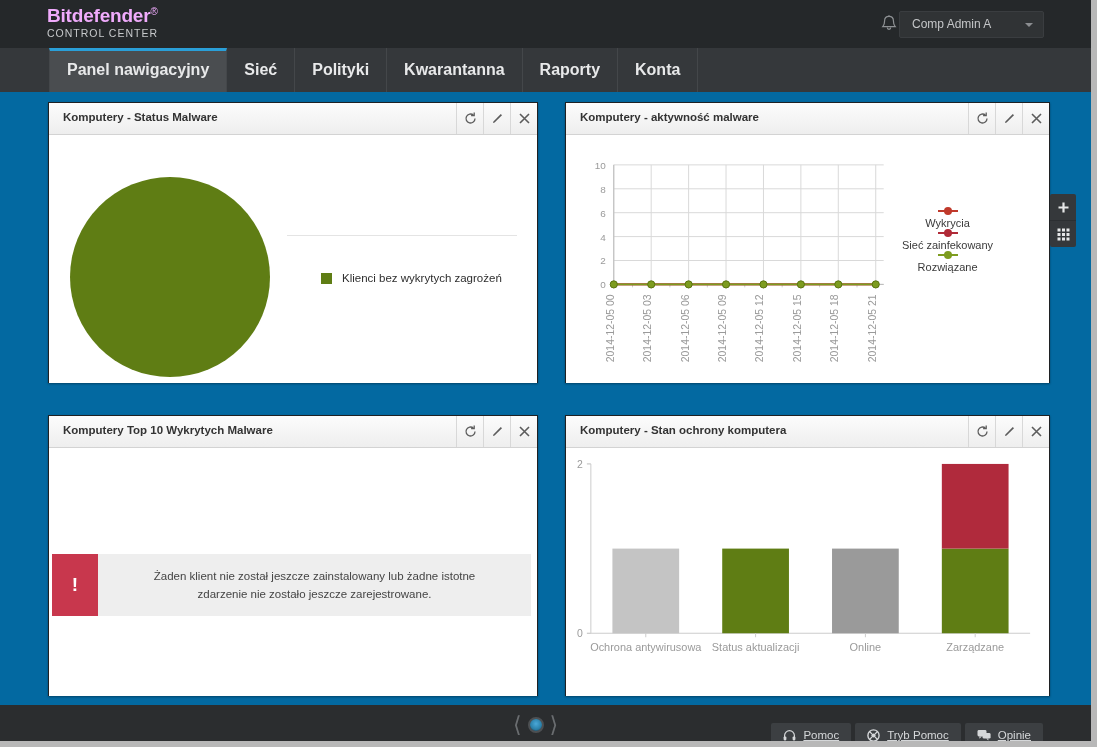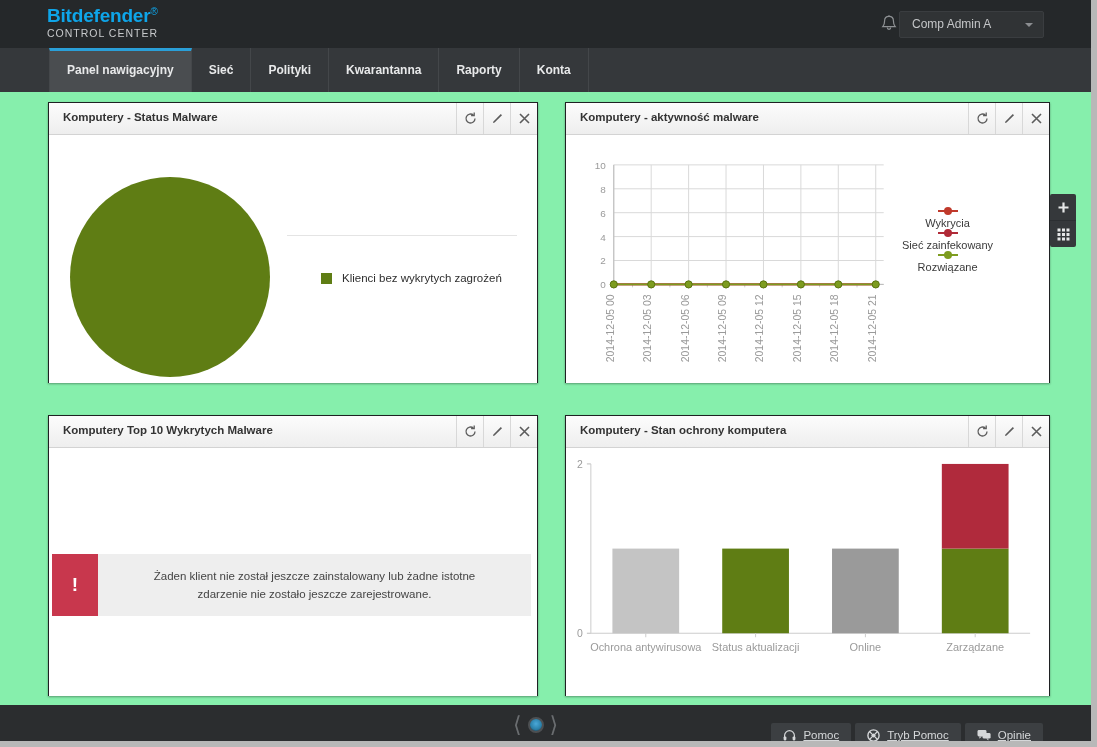--- a/index.html
+++ b/index.html
@@ -27,21 +27,21 @@
   .topbar {
     position: absolute; left: 0; top: 0;
     width: 1091px; height: 48px;
     background: #25282a;
   }
   .brand {
     position: absolute; left: 47px; top: 6px;
     line-height: 1;
   }
   .brand-name {
-    color: #0ea5e9;
+    color: #f0abfc;
     font-size: 19px;
     font-weight: bold;
     letter-spacing: -0.2px;
     display: block;
   }
   .brand-name .reg {
     font-size: 10px;
     vertical-align: super;
     font-weight: normal;
   }
@@ -87,38 +87,38 @@
     position: absolute; left: 49px; top: 0;
     height: 44px;
     display: flex;
   }
   .tab {
     position: relative;
     height: 44px;
     display: flex; align-items: center; justify-content: center;
     padding: 16px 17px;
     color: #e8e9ea;
-    font-size: 12px;
+    font-size: 16px;
     font-weight: bold;
     cursor: pointer;
     border-right: 1px solid #44474a;
     box-sizing: border-box;
   }
   .tab.first { border-left: 1px solid #44474a; }
   .tab.active {
     background: #4a4d50;
     border-top: 3px solid #2a9fd8;
   }
   .tab.active .tab-label { margin-top: -3px; }
 
   
   .workspace {
     position: absolute; left: 0; top: 92px;
     width: 1091px; height: 613px;
-    background: #86efac;
+    background: #0369a1;
   }
 
   
   .portlet {
     position: absolute;
     background: #ffffff;
     border: 1px solid #1f2123;
     box-sizing: border-box;
     box-shadow: 0 1px 2px rgba(0,0,0,0.35);
   }

